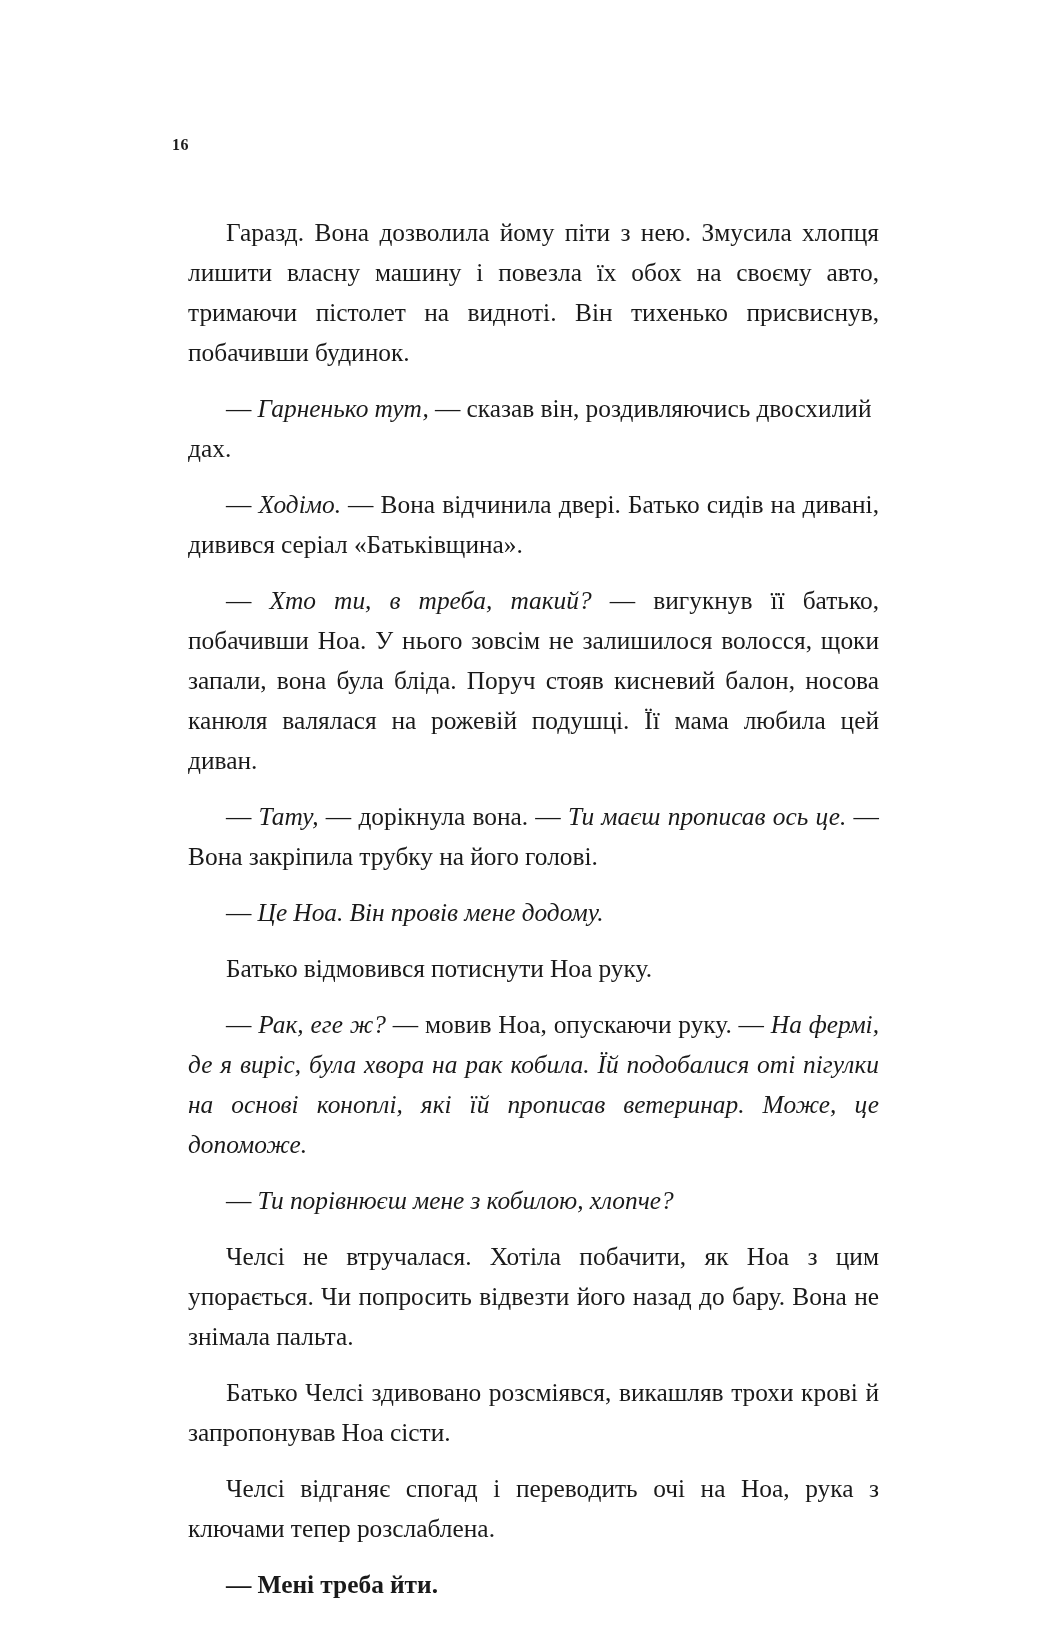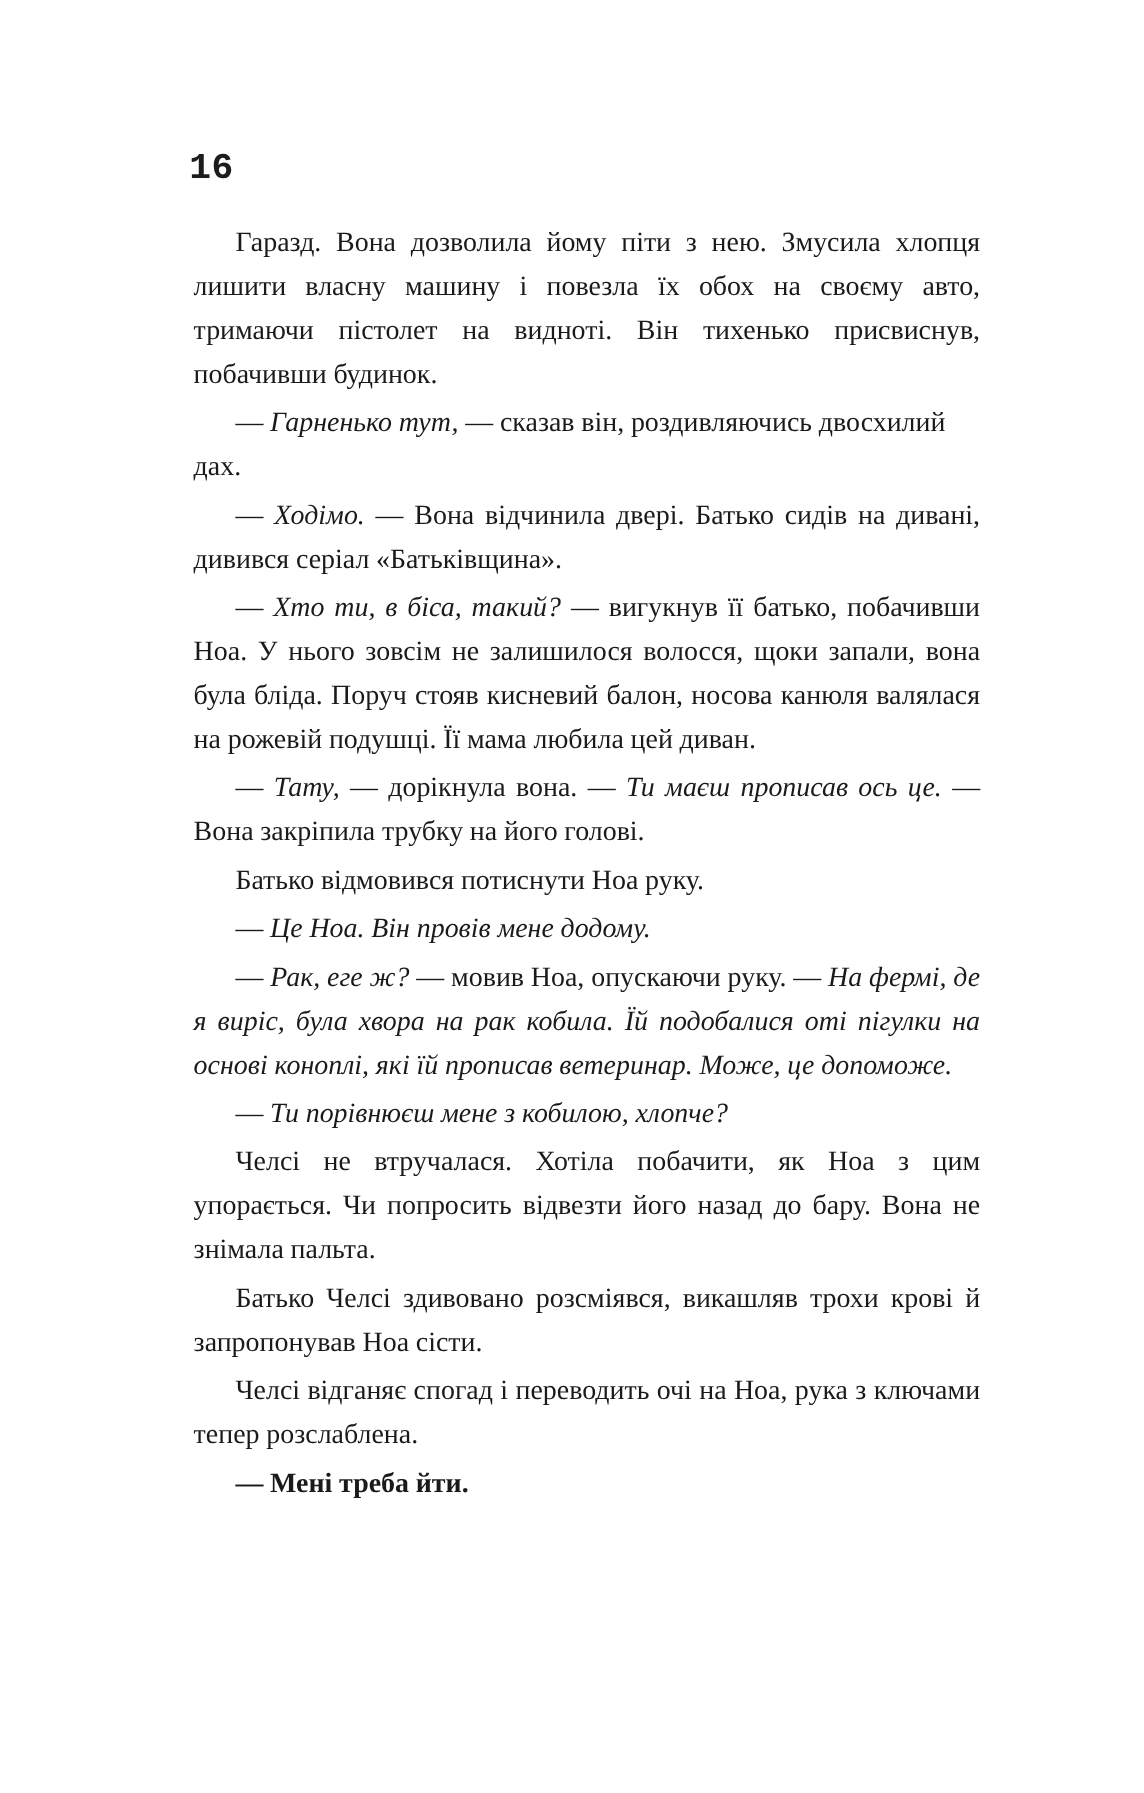--- a/index.html
+++ b/index.html
@@ -21,44 +21,44 @@
   .page {
     position: absolute;
     inset: 0;
     background: #ffffff;
   }
 
   .folio {
     position: absolute;
     left: 172px;
     top: 137px;
-    font-family: Liberation Mono, monospace;
+    font-family: Liberation Serif, serif;
     font-weight: 700;
-    font-size: 33px;
+    font-size: 16px;
     letter-spacing: 0.4px;
     color: #1d1d1d;
     line-height: 1;
   }
 
   .textblock {
     position: absolute;
     left: 172px;
     top: 196px;
     width: 723px;
     font-size: 25.4px;
     line-height: 40px;
     text-align: justify;
     text-justify: inter-word;
     hyphens: manual;
     -webkit-hyphens: manual;
     word-spacing: -0.2px;
   }
 
   .textblock p {
-    margin: 4px;
+    margin: 16px;
     text-indent: 38px;
     text-align: justify;
   }
 
   
   .textblock p:last-child {
     text-align: left;
     font-weight: bold;
   }
 
@@ -75,24 +75,24 @@
 <body>
 
 <div class="page">
 
   <div class="folio">16</div>
 
   <div class="textblock" id="textblock">
       <p><span>Гаразд. Вона дозволила йому піти з нею. Змусила хлопця лишити власну машину і повезла їх обох на своєму авто, тримаючи пістолет на видноті. Він тихенько присвиснув, побачивши будинок.</span></p>
       <p class="para-short"><span>— </span><i>Гарненько тут,</i><span> — сказав він, роздивляючись двосхилий дах.</span></p>
       <p><span>— </span><i>Ходімо.</i><span> — Вона відчинила двері. Батько сидів на дивані, дивився серіал «Батьківщина».</span></p>
-      <p><span>— </span><i>Хто ти, в біса, такий?</i><span> — вигукнув її батько, побачивши Ноа. У нього зовсім не залишилося волосся, щоки запали, вона була бліда. Поруч стояв кисневий балон, носова канюля валялася на рожевій подушці. Її мама любила цей диван.</span></p>
+      <p><span>— </span><i>Хто ти, в треба, такий?</i><span> — вигукнув її батько, побачивши Ноа. У нього зовсім не залишилося волосся, щоки запали, вона була бліда. Поруч стояв кисневий балон, носова канюля валялася на рожевій подушці. Її мама любила цей диван.</span></p>
       <p><span>— </span><i>Тату,</i><span> — дорікнула вона. — </span><i>Ти маєш прописав ось це.</i><span> — Вона закріпила трубку на його голові.</span></p>
+      <p class="para-short"><span>— </span><i>Це Ноа. Він провів мене додому.</i></p>
       <p class="para-short"><span>Батько відмовився потиснути Ноа руку.</span></p>
-      <p class="para-short"><span>— </span><i>Це Ноа. Він провів мене додому.</i></p>
       <p><span>— </span><i>Рак, еге ж?</i><span> — мовив Ноа, опускаючи руку. — </span><i>На фермі, де я виріс, була хвора на рак кобила. Їй подобалися оті пігулки на основі коноплі, які їй прописав ветеринар. Може, це допоможе.</i></p>
       <p class="para-short"><span>— </span><i>Ти порівнюєш мене з кобилою, хлопче?</i></p>
       <p><span>Челсі не втручалася. Хотіла побачити, як Ноа з цим упорається. Чи попросить відвезти його назад до бару. Вона не знімала пальта.</span></p>
       <p><span>Батько Челсі здивовано розсміявся, викашляв трохи крові й запропонував Ноа сісти.</span></p>
       <p><span>Челсі відганяє спогад і переводить очі на Ноа, рука з ключами тепер розслаблена.</span></p>
       <p class="para-short"><span>— Мені треба йти.</span></p>
     </div>
 
 </div>
 

